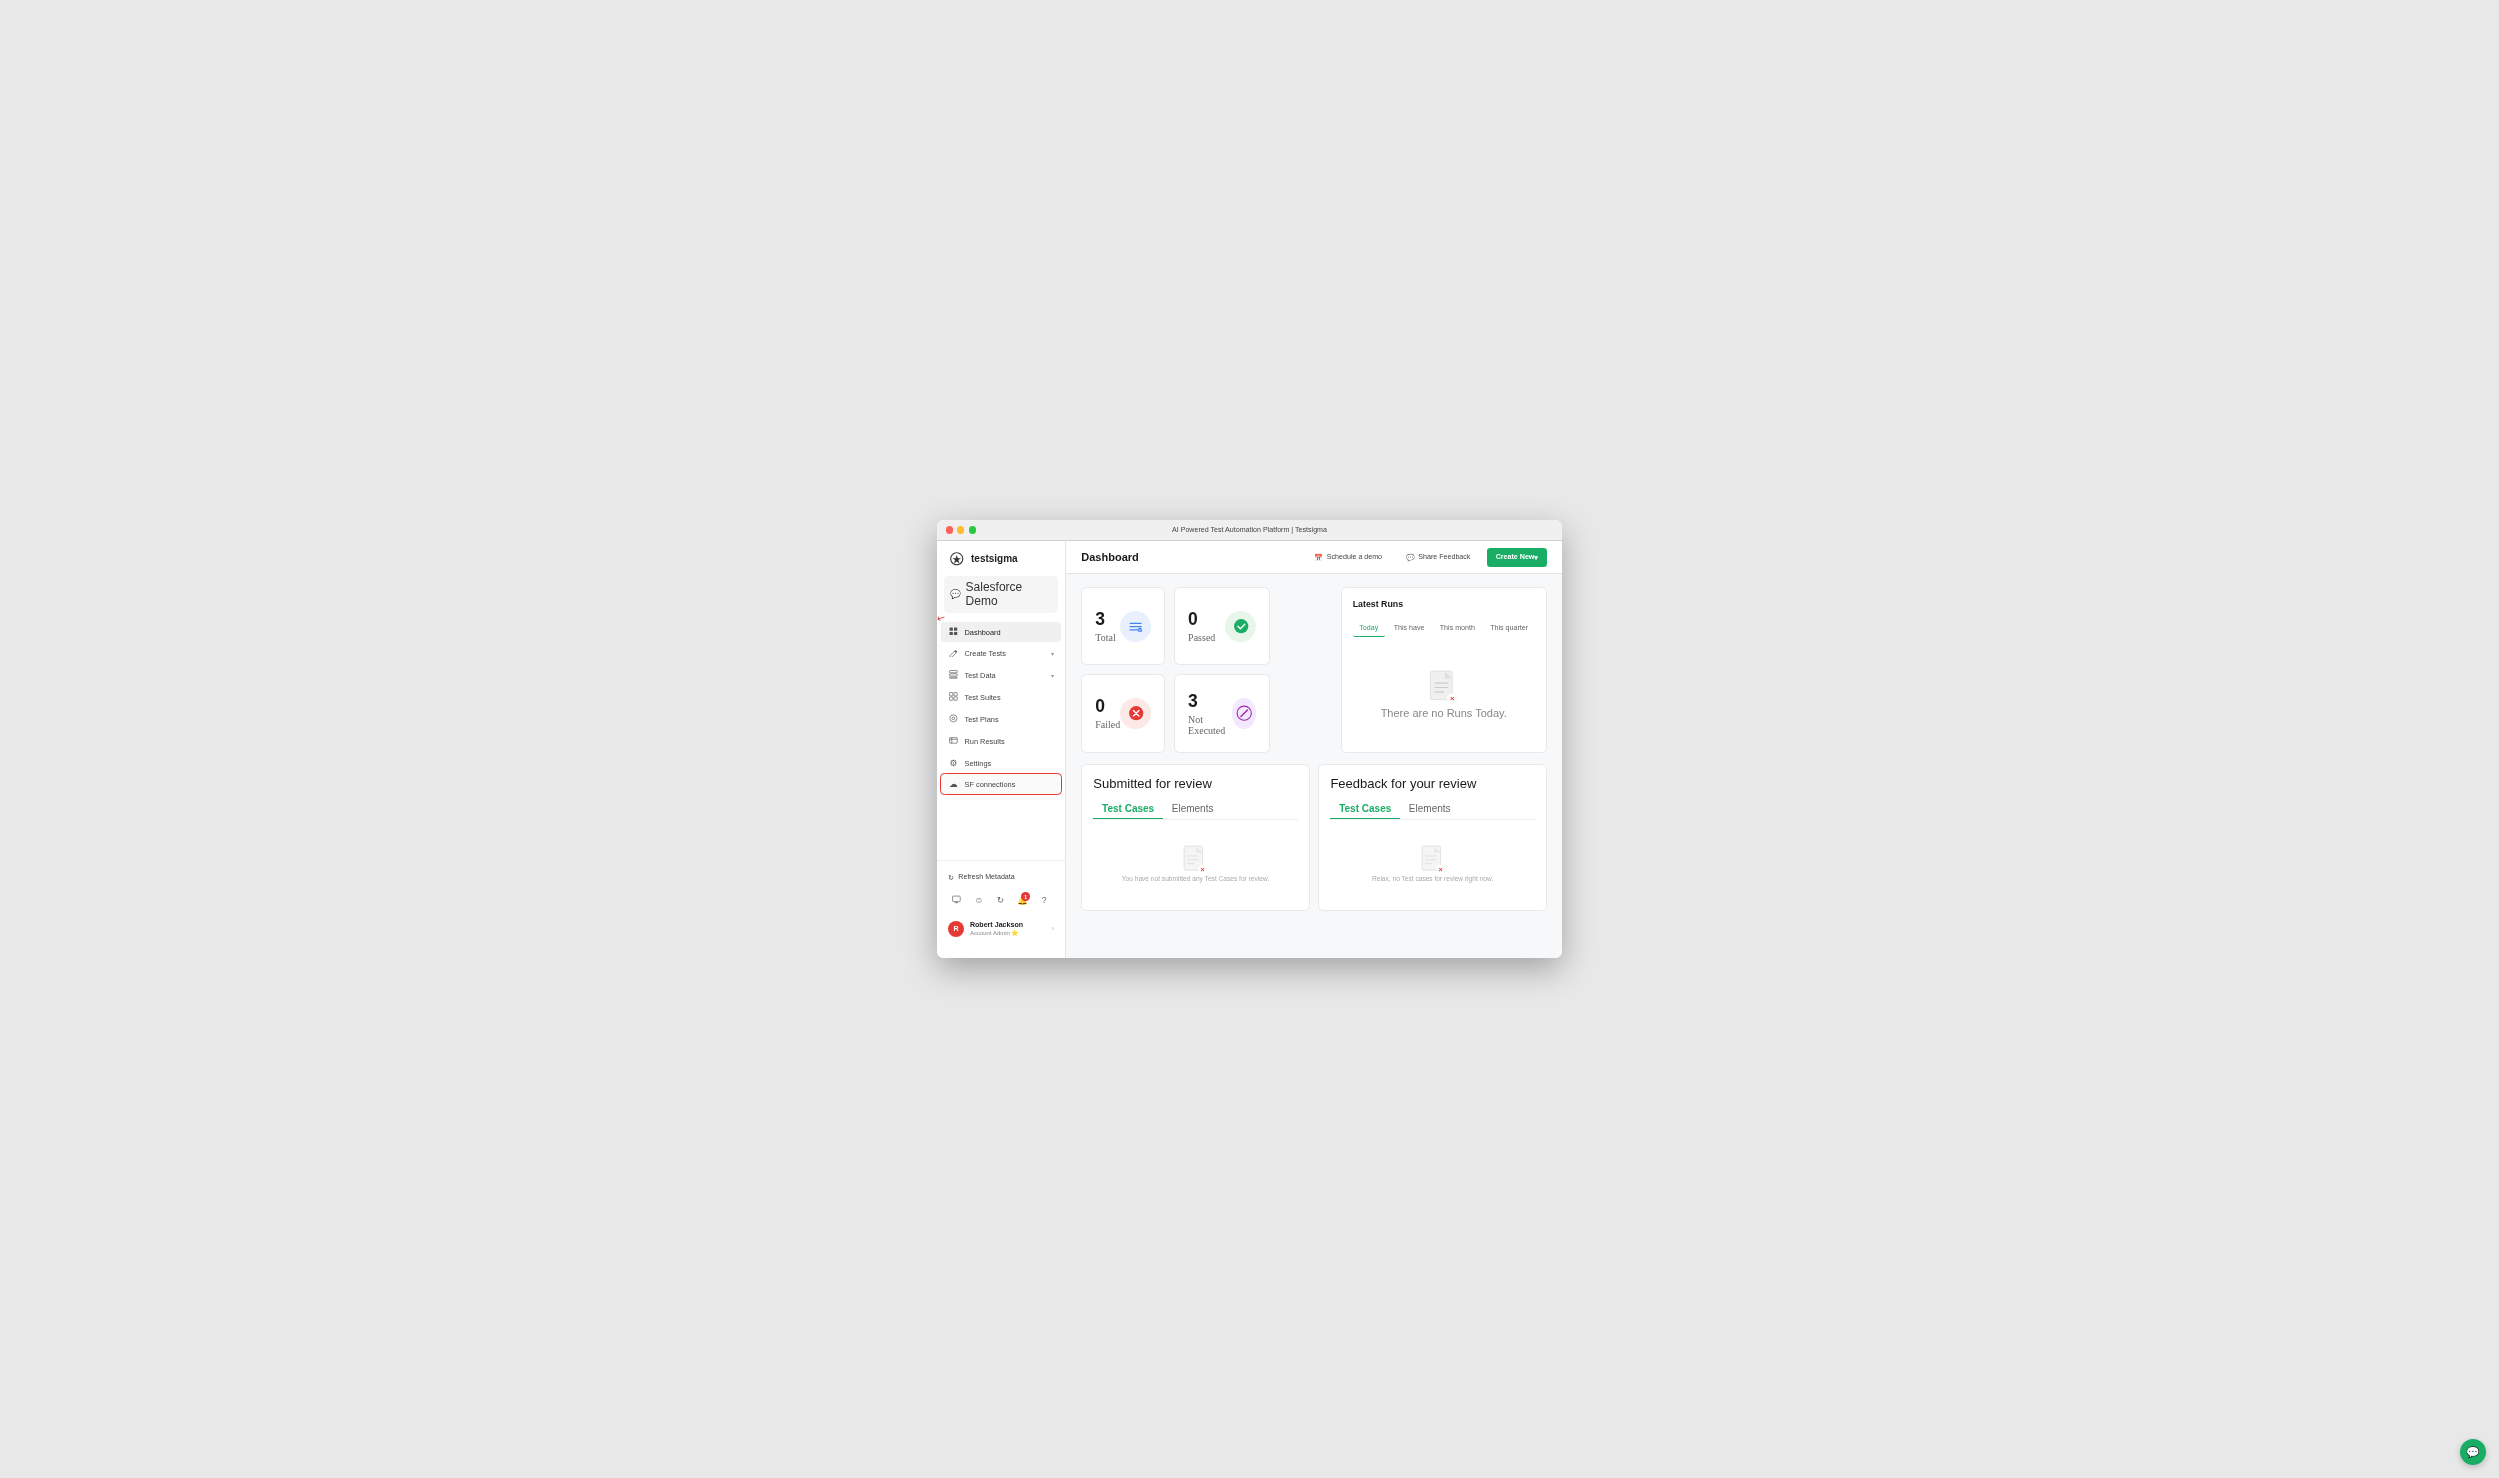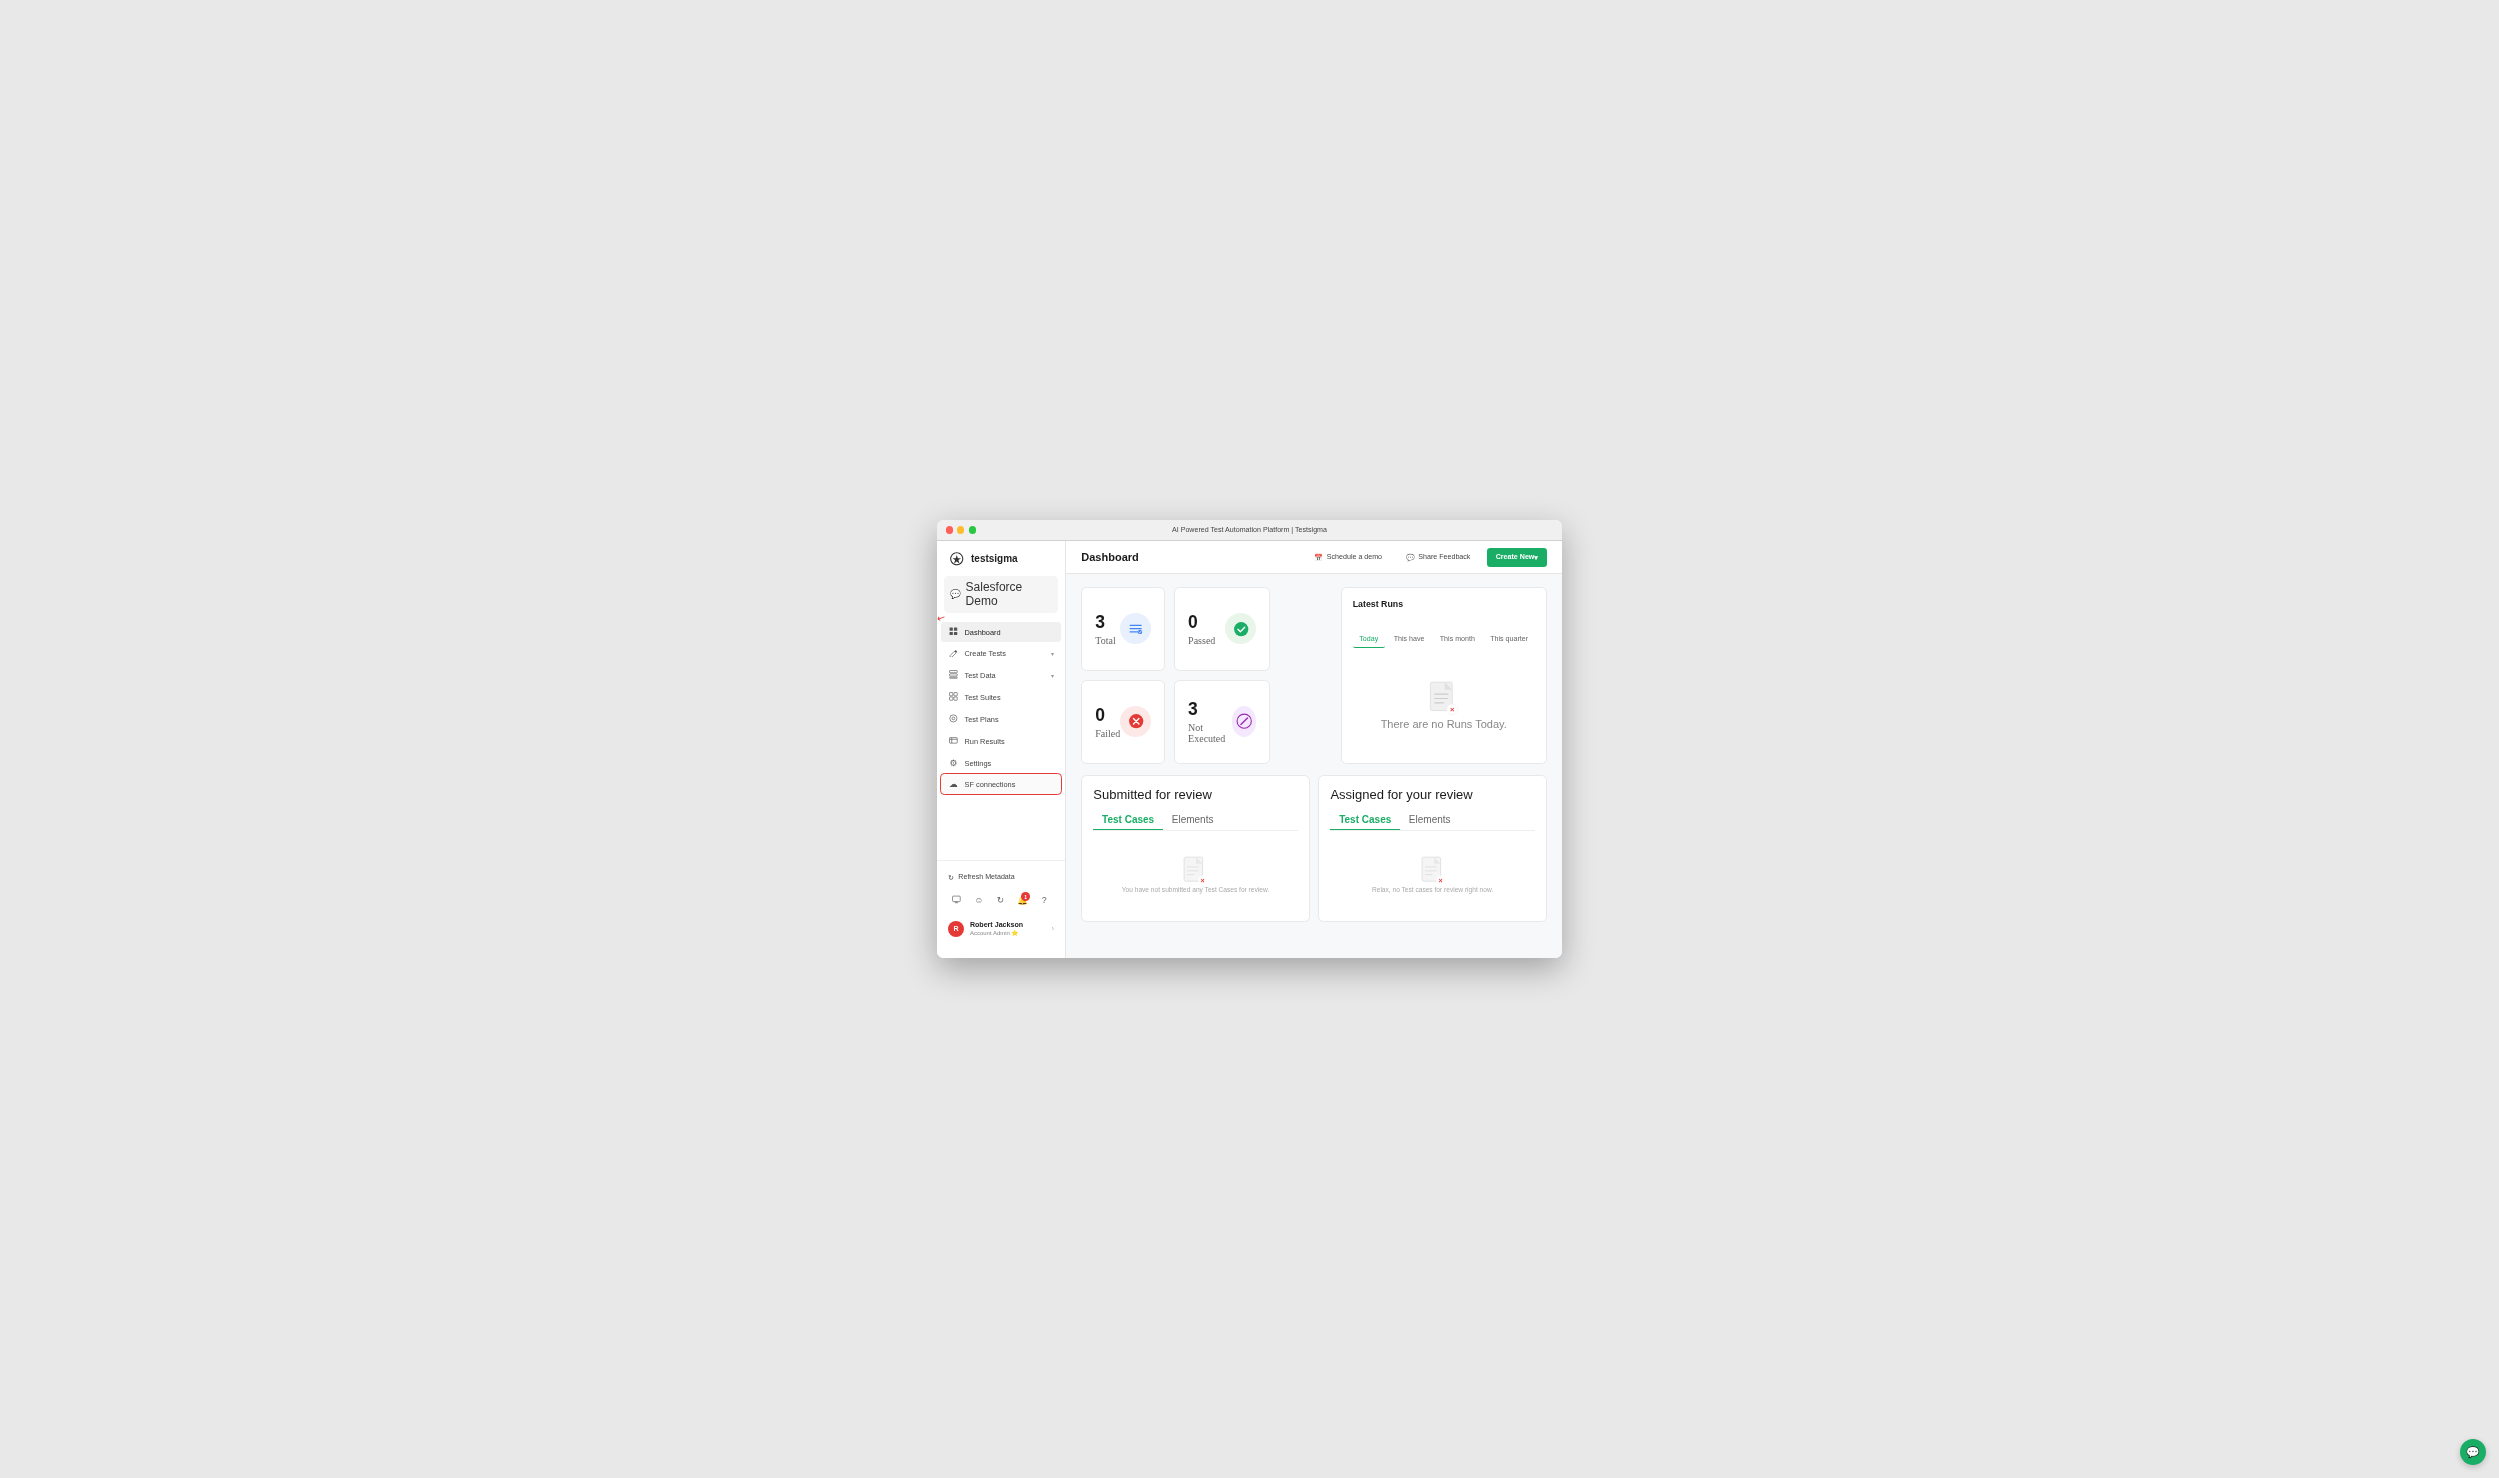--- a/index.html
+++ b/index.html
@@ -167,21 +167,21 @@
     .stat-icon.not-executed { background: #f3e8fd; color: #9c27b0; }
 
     
     .latest-runs-card {
       background: #fff; border-radius: 5.5px;
       border: 0.5px solid #e8e8e8;
       padding: 11px;
       grid-column: 3;
       grid-row: 1;
     }
-    .lr-title { font-size: 8.8px; font-weight: 700; color: #1a1a1a; margin-bottom: 23px; }
+    .lr-title { font-size: 8.8px; font-weight: 700; color: #1a1a1a; margin-bottom: 12px; }
     .lr-tabs { display: flex; gap: 2.2px; margin-bottom: 11px; }
     .lr-tab {
       padding: 3.3px 6.6px; border-radius: 2.2px;
       font-size: 7.1px; color: #666; cursor: pointer;
       border-bottom: 1.1px solid transparent;
     }
     .lr-tab.active { color: #1aad65; border-bottom-color: #1aad65; font-weight: 500; }
 
     .no-runs {
       display: flex; flex-direction: column; align-items: center;
@@ -513,21 +513,21 @@
                   <line x1="8" y1="34" x2="20" y2="34" stroke="#ddd" stroke-width="1.5" stroke-linecap="round"></line>
                   <circle cx="36" cy="44" r="8" fill="#fff"></circle>
                   <text x="36" y="49" text-anchor="middle" font-size="13" fill="#e53935" font-weight="bold">×</text>
                 </svg>
               </div>
               <div class="no-content-text">You have not submitted any Test Cases for review.</div>
             </div>
           </div>
 
           <div class="review-card">
-            <div class="review-title">Assigned for your review</div>
+            <div class="review-title">Feedback for your review</div>
             <div class="review-tabs">
               <div class="review-tab active">Test Cases</div>
               <div class="review-tab">Elements</div>
             </div>
             <div class="no-content">
               <div class="file-icon-wrapper">
                 <svg width="24" height="28.5" viewBox="0 0 44 52" fill="none">
                   <rect x="2" y="2" width="34" height="44" rx="3" fill="#f5f5f5" stroke="#ddd" stroke-width="1.5"></rect>
                   <path d="M24 2l12 12H24V2z" fill="#e8e8e8"></path>
                   <line x1="8" y1="20" x2="28" y2="20" stroke="#ddd" stroke-width="1.5" stroke-linecap="round"></line>

